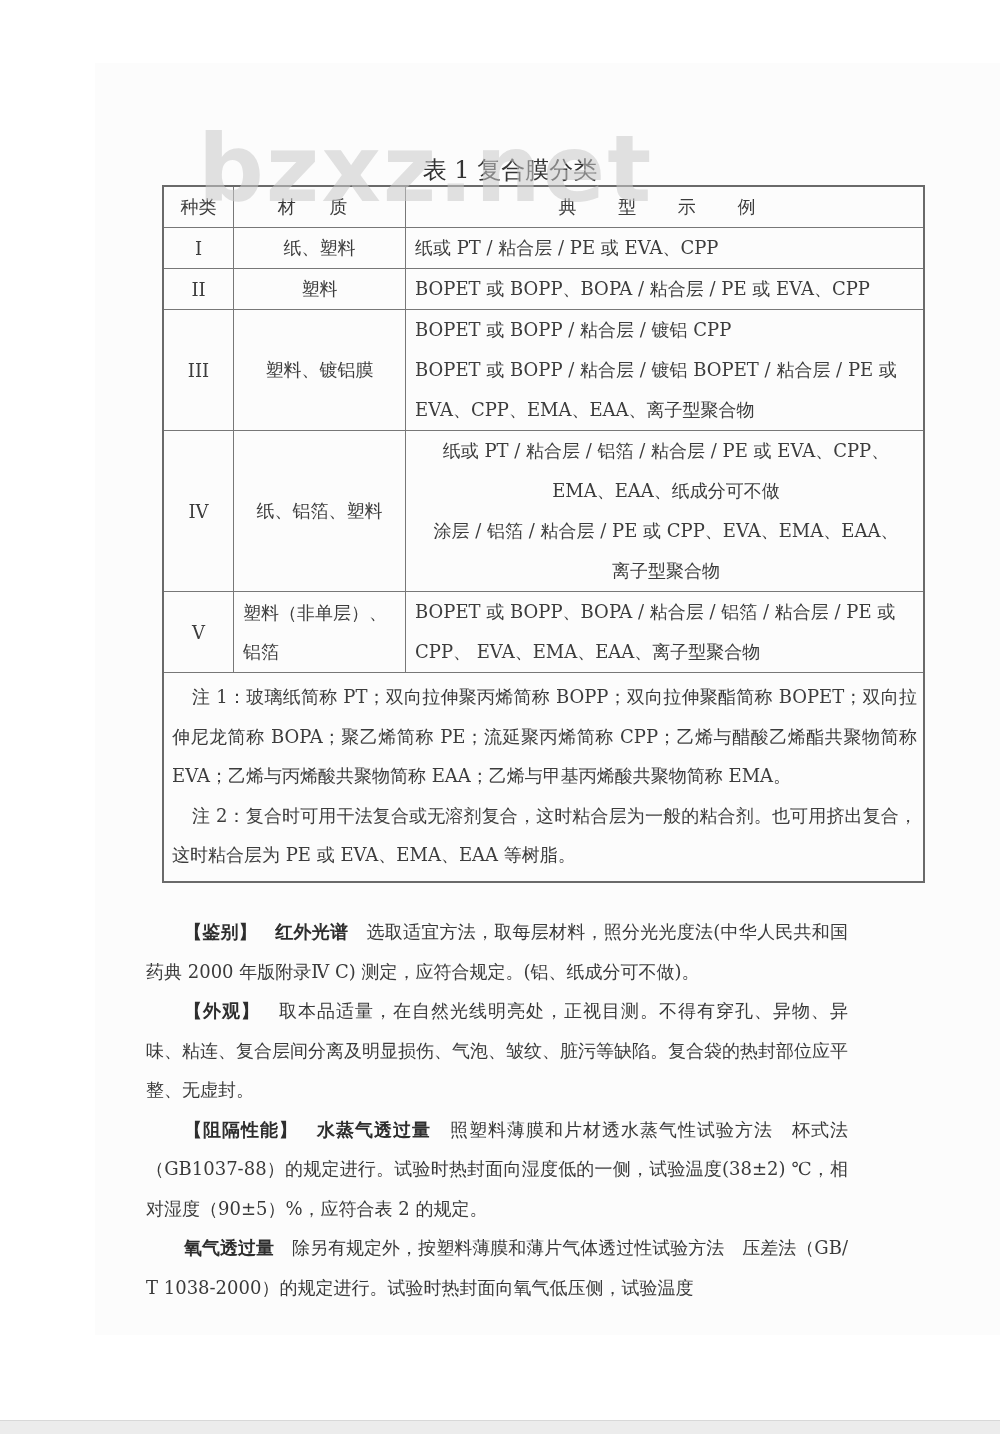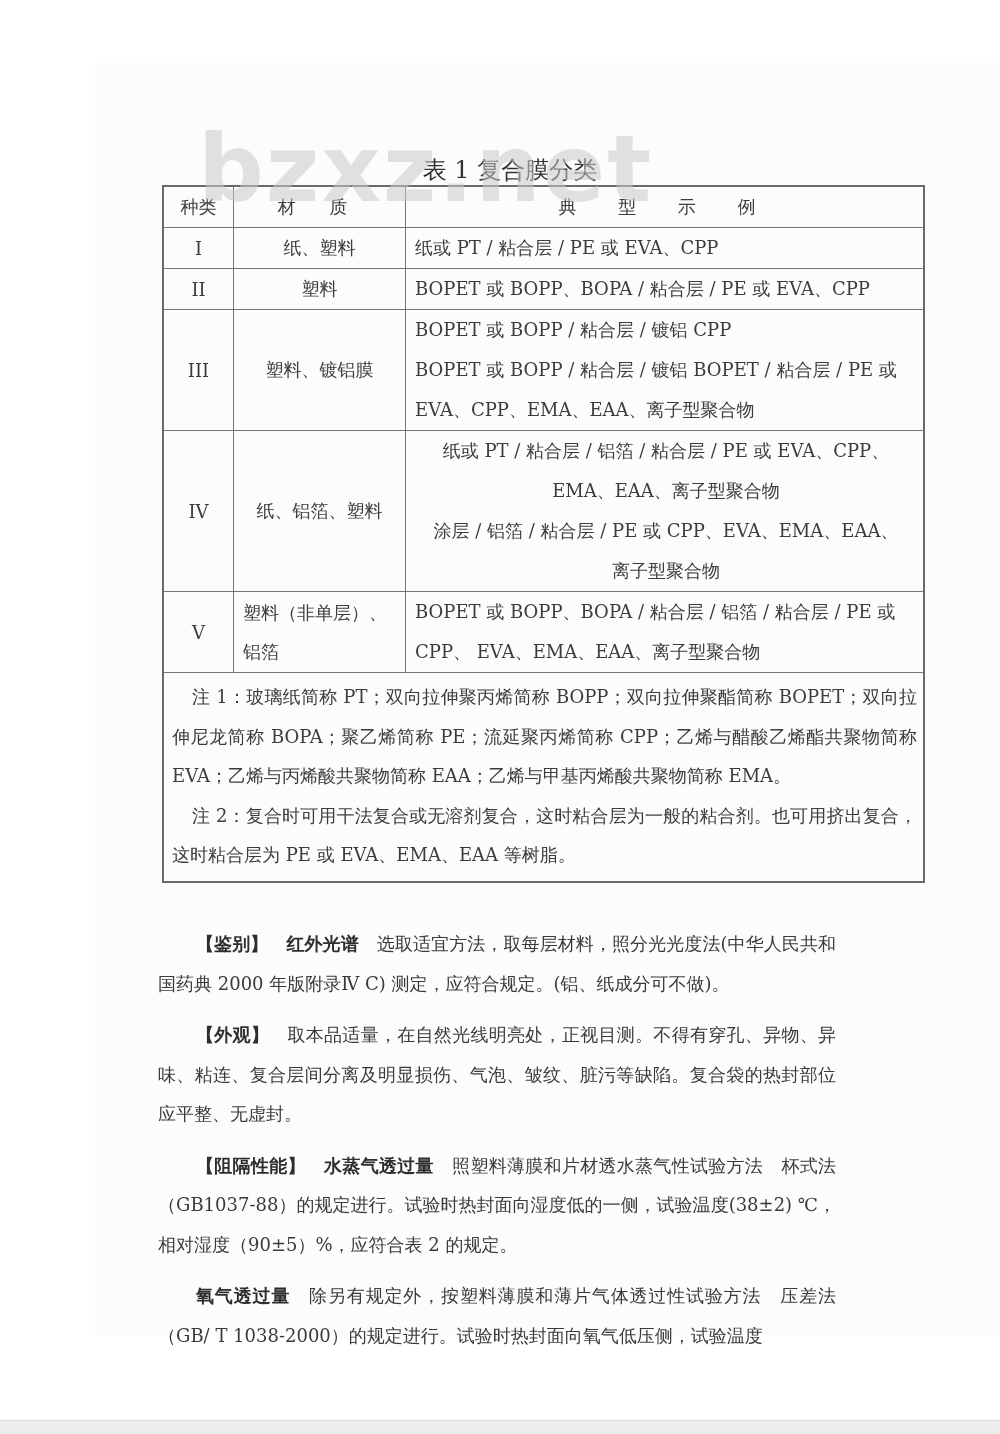--- a/index.html
+++ b/index.html
@@ -109,21 +109,21 @@
       left: 146px;
       top: 912px;
       width: 702px;
       font-size: 18px;
       line-height: 39.5px;
       color: #3a3a3a;
       text-align: justify;
       z-index: 2;
     }
     .body-text p {
-      margin: 12px;
+      margin: 0;
       text-indent: 38px;
     }
     .bold-label {
       font-family: "DejaVu Sans", "Liberation Sans", sans-serif;
       font-weight: bold;
       color: #2e2e2e;
     }
     .gap { display: inline-block; width: 18px; }
   </style>
 </head>
@@ -166,21 +166,21 @@
       <span class="ex-line">BOPET 或 BOPP / 粘合层 / 镀铝 CPP</span>
       <span class="ex-line">BOPET 或 BOPP / 粘合层 / 镀铝 BOPET / 粘合层 / PE 或</span>
       <span class="ex-line">EVA、CPP、EMA、EAA、离子型聚合物</span>
     </td>
   </tr>
   <tr class="row-4">
     <td class="col-kind">IV</td>
     <td class="col-mat">纸、铝箔、塑料</td>
     <td class="col-ex">
       <span class="ex-line">纸或 PT / 粘合层 / 铝箔 / 粘合层 / PE 或 EVA、CPP、</span>
-      <span class="ex-line">EMA、EAA、离子型聚合物</span>
+      <span class="ex-line">EMA、EAA、纸成分可不做</span>
       <span class="ex-line">涂层 / 铝箔 / 粘合层 / PE 或 CPP、EVA、EMA、EAA、</span>
       <span class="ex-line">离子型聚合物</span>
     </td>
   </tr>
   <tr class="row-5">
     <td class="col-kind">V</td>
     <td class="col-mat mat-multi">
       <span class="ex-line">塑料（非单层）、</span>
       <span class="ex-line">铝箔</span>
     </td>

